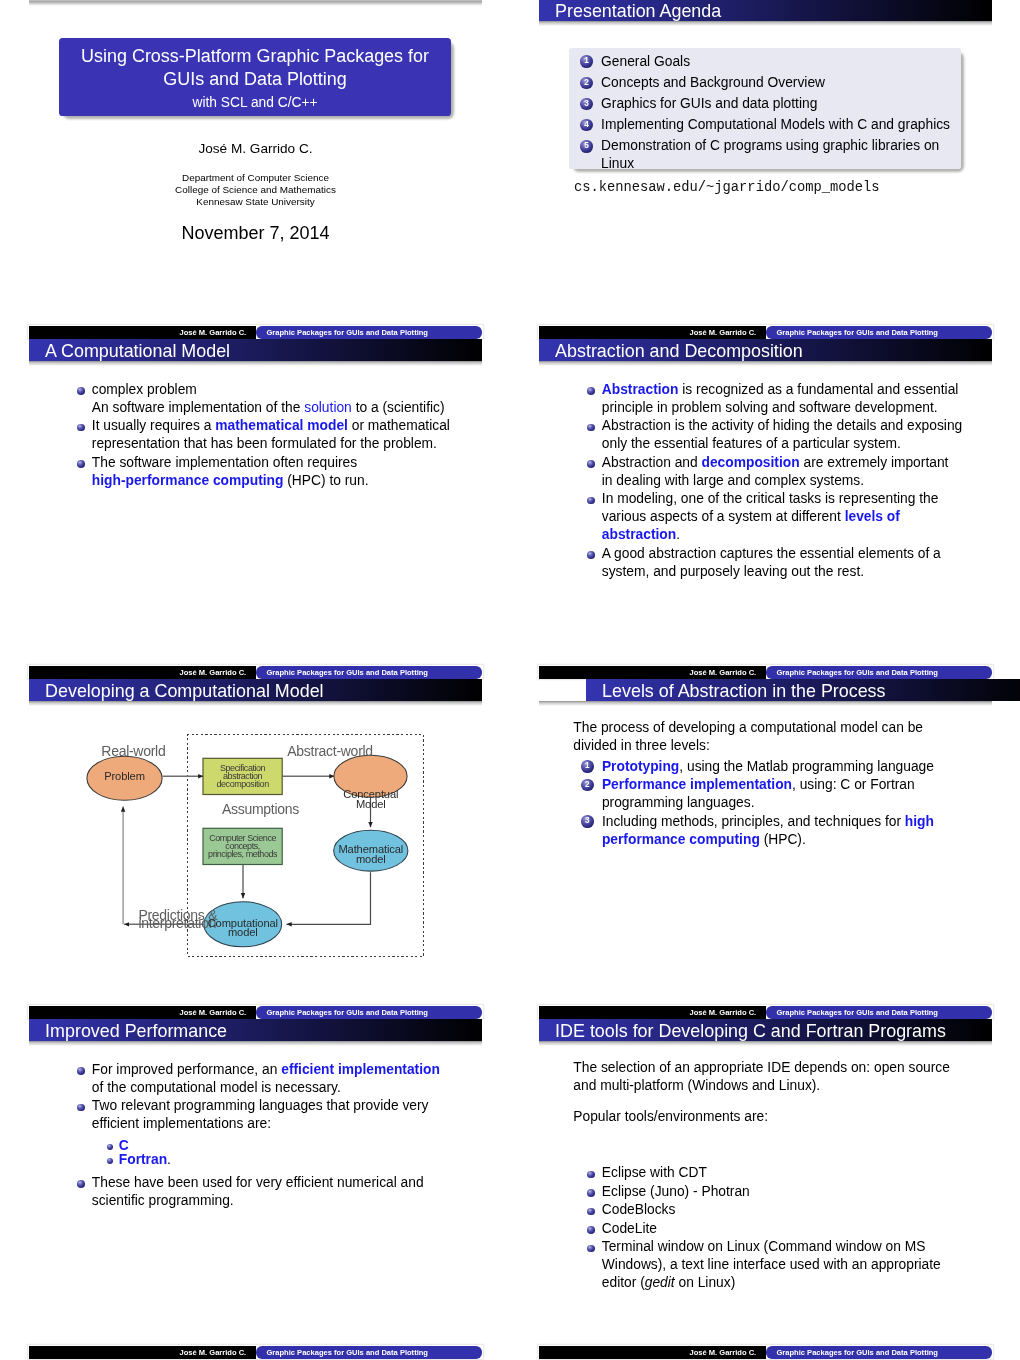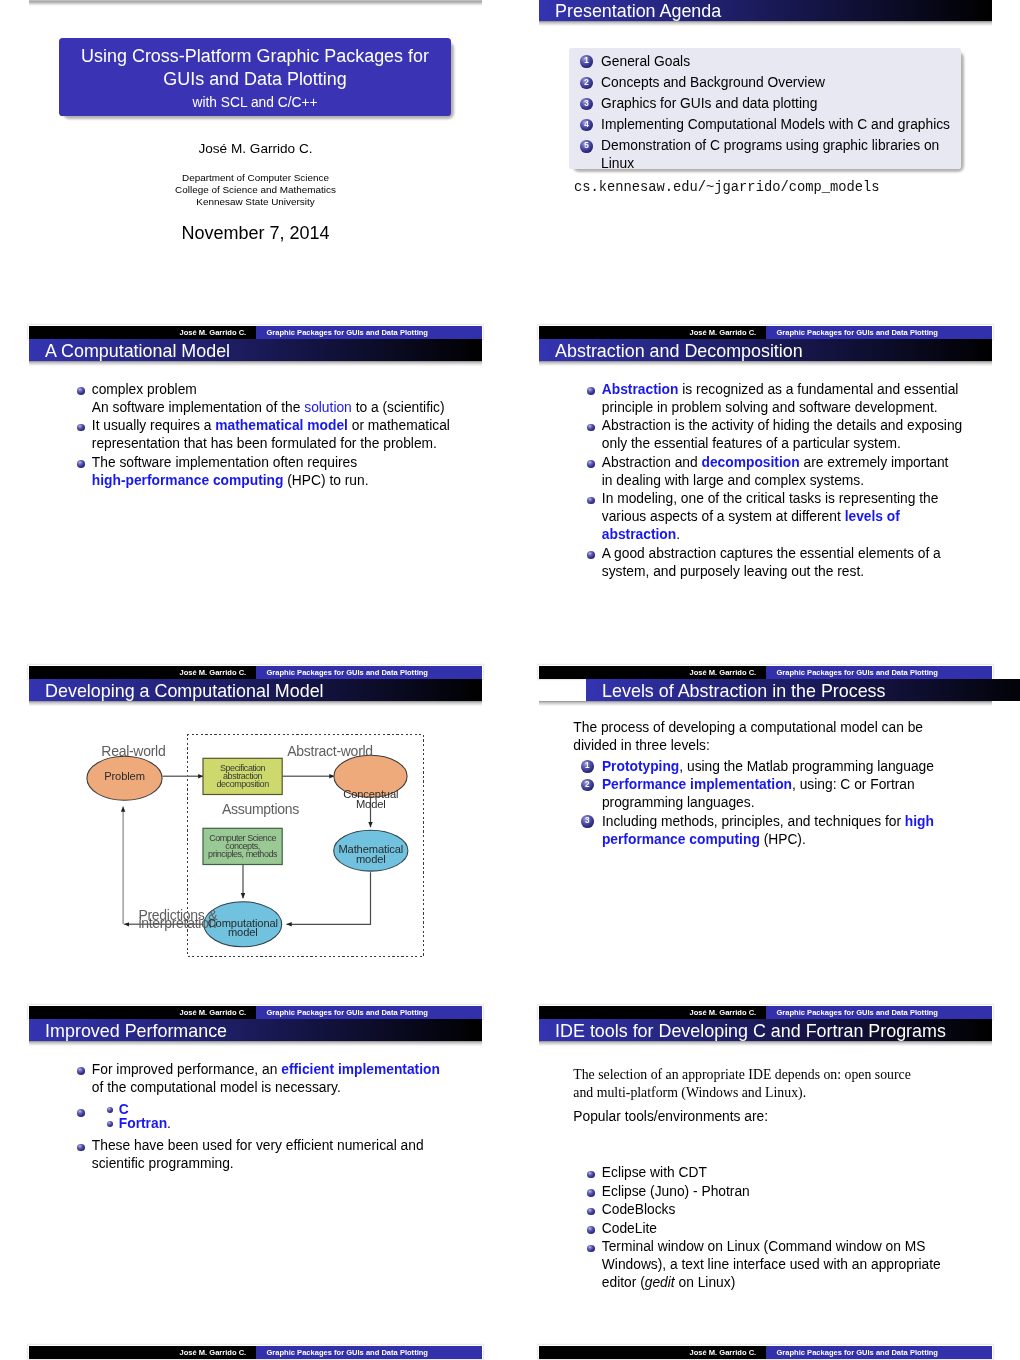--- a/index.html
+++ b/index.html
@@ -8,21 +8,21 @@
   .page{position:absolute;left:0;top:0;width:1020px;height:1360px;background:#fff;}
 
   
   .slide{position:absolute;width:453px;height:340px;}
 
   
   .footbar{position:absolute;left:0;width:453px;height:13.7px;}
   .footbar::after{content:"";position:absolute;left:-1.3px;top:-.6px;right:-1.3px;bottom:0;
       box-shadow:0 0 1.1px .55px rgba(0,0,0,.10);pointer-events:none;}
   .fb-l{position:absolute;left:0;top:0;width:226.5px;height:13.7px;background:#000;overflow:hidden;}
-  .fb-r{position:absolute;left:226.5px;top:0;width:226.5px;height:13.7px;background:#3330AC;overflow:hidden;}
+  .fb-r{position:absolute;left:226.5px;top:0;width:226.5px;height:13.7px;background:#3330AC;overflow:hidden;border-radius:6px;}
   .fb-l span{position:absolute;right:9.3px;bottom:3.2px;color:#fff;font-size:7.55px;font-weight:bold;line-height:7.55px;}
   .fb-r span{position:absolute;left:11px;bottom:3.2px;color:#fff;font-size:7.55px;font-weight:bold;line-height:7.55px;}
 
   
   .titlebar{position:absolute;left:0;width:453px;height:21.9px;
      background:linear-gradient(to right,#3434B2 0%,#000000 100%);}
   .titlebar .tt{position:absolute;left:16.1px;top:1.9px;color:#fff;
       font-size:17.9px;white-space:nowrap;}
   .tbshadow{position:absolute;left:0;width:453px;height:5.2px;
       background:linear-gradient(to bottom,rgba(0,0,0,.45) 0%,rgba(0,0,0,.22) 35%,rgba(0,0,0,0) 100%);}
@@ -382,20 +382,24 @@
     <ul class="lst item" style="left:48.5px;top:41.4px;">
         <li class="li">
           <span class="bul"></span>
           <div class="libody">
             <div class="ln"><span>For improved performance, an </span><span class="blb">efficient implementation</span></div>
             <div class="ln"><span>of the computational model is necessary.</span></div>
           </div>
         </li>
         <li class="li">
           <span class="bul"></span>
+          <div class="libody">
+            <div class="ln"><span>Two relevant programming languages that provide very</span></div>
+            <div class="ln"><span>efficient implementations are:</span></div>
+          </div>
           <ul class="lst sub">
             <li class="li">
               <span class="bul bul2"></span>
               <div class="libody">
                 <div class="ln"><span class="blb">C</span></div>
               </div>
             </li>
             <li class="li">
               <span class="bul bul2"></span>
               <div class="libody">
@@ -420,21 +424,21 @@
           <span>José M. Garrido C.</span>
         </div>
       <div class="fb-r">
           <span>Graphic Packages for GUIs and Data Plotting</span>
         </div>
     </div>
     <div class="titlebar" style="top:0px;">
       <div class="tt">IDE tools for Developing C and Fortran Programs</div>
     </div>
     <div class="tbshadow" style="top:21.9px;"></div>
-    <div class="para" style="left:34.3px;top:47px;font-family:Liberation Serif, serif;">
+    <div class="para" style="left:34.3px;top:40px;">
         <div class="ln"><span>The selection of an appropriate IDE depends on: open source</span></div>
         <div class="ln"><span>and multi-platform (Windows and Linux).</span></div>
       </div>
     <div class="para" style="left:34.3px;top:88.8px;">
         <div class="ln"><span>Popular tools/environments are:</span></div>
       </div>
     <ul class="lst item" style="left:48.5px;top:108.8px;margin-top:36px;">
         <li class="li">
           <span class="bul"></span>
           <div class="libody">

